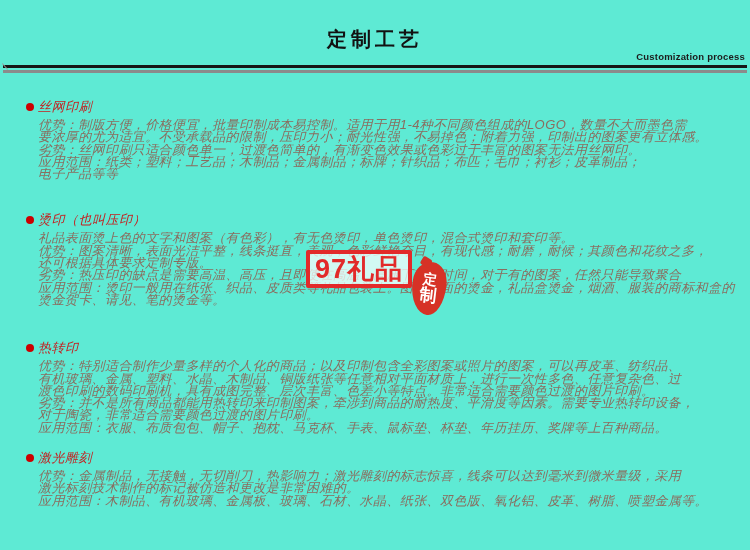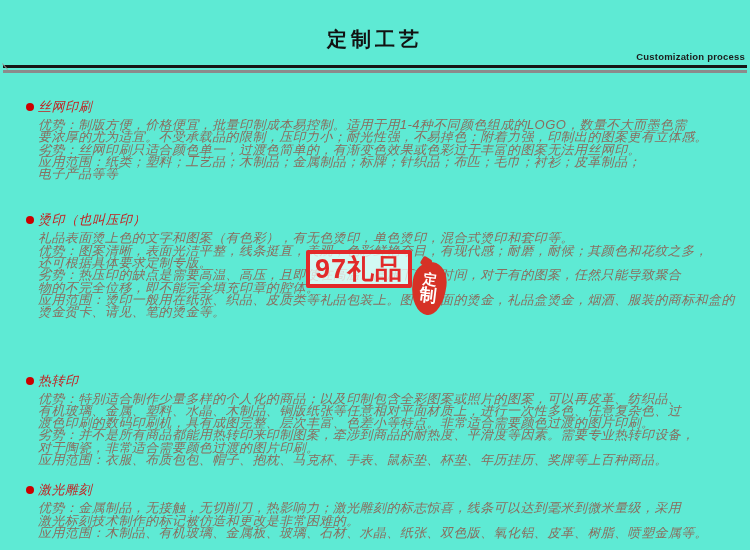--- a/index.html
+++ b/index.html
@@ -35,21 +35,21 @@
   .artifact {
     position:absolute; left:1px; top:66px;
     width:8px; height:1px; background:#9a9a9a;
     transform:rotate(48deg);
   }
   
   .content { position:relative; }
   .sec { position:relative; padding-left:38px; padding-right:4px;font-style:italic; }
   .sec-1 { margin-top:27px; }
   .sec-2 { margin-top:33px; }
-  .sec-3 { margin-top:55px; }
+  .sec-3 { margin-top:35px; }
   .sec-4 { margin-top:17px; }
   .bullet {
     position:absolute; left:26px; top:3px;
     width:8px; height:8px; border-radius:50%;
     background:#cc0000;
   }
   .sec-title {
     font-size:13px;
     color:#c42020;
     letter-spacing:0.5px;
@@ -131,21 +131,20 @@
     </div>
 
     <div class="sec sec-2">
       <span class="bullet"></span>
       <div class="sec-title">烫印（也叫压印）</div>
       <div class="sec-body">
         <div class="bline">礼品表面烫上色的文字和图案（有色彩），有无色烫印，单色烫印，混合式烫印和套印等。</div>
         <div class="bline">优势：图案清晰，表面光洁平整，线条挺直，美观，色彩鲜艳夺目，有现代感；耐磨，耐候；其颜色和花纹之多，</div>
         <div class="bline">还可根据具体要求定制专版。</div>
         <div class="bline">劣势：热压印的缺点是需要高温、高压，且即使在高温、高压下较长时间，对于有的图案，任然只能导致聚合</div>
-        <div class="bline">物的不完全位移，即不能完全填充印章的腔体。</div>
         <div class="bline">应用范围：烫印一般用在纸张、织品、皮质类等礼品包装上。图书封面的烫金，礼品盒烫金，烟酒、服装的商标和盒的</div>
         <div class="bline">烫金贺卡、请见、笔的烫金等。</div>
       </div>
     </div>
 
     <div class="sec sec-3">
       <span class="bullet"></span>
       <div class="sec-title">热转印</div>
       <div class="sec-body">
         <div class="bline">优势：特别适合制作少量多样的个人化的商品；以及印制包含全彩图案或照片的图案，可以再皮革、纺织品、</div>

